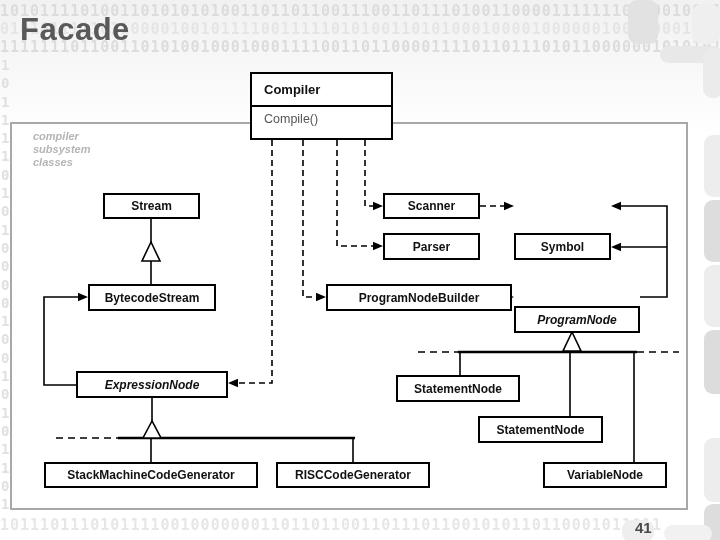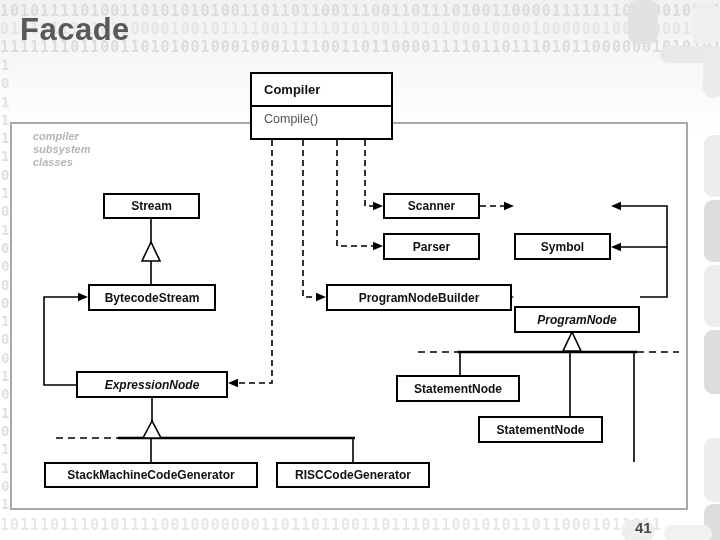--- a/index.html
+++ b/index.html
@@ -211,16 +211,17 @@
   <div class="ubox b-parser">Parser</div>
   <div class="ubox b-symbol">Symbol</div>
   <div class="ubox b-bytecodestream">BytecodeStream</div>
   <div class="ubox b-programnodebuilder">ProgramNodeBuilder</div>
   <div class="ubox abstract b-programnode">ProgramNode</div>
   <div class="ubox abstract b-codegenerator">ExpressionNode</div>
   <div class="ubox b-statementnode">StatementNode</div>
   <div class="ubox b-expressionnode">StatementNode</div>
   <div class="ubox b-stackmachine">StackMachineCodeGenerator</div>
   <div class="ubox b-risc">RISCCodeGenerator</div>
+  <div class="ubox b-variablenode">VariableNode</div>
 
   <div class="pagenum">41</div>
 
 </div>
 
 </body></html>

